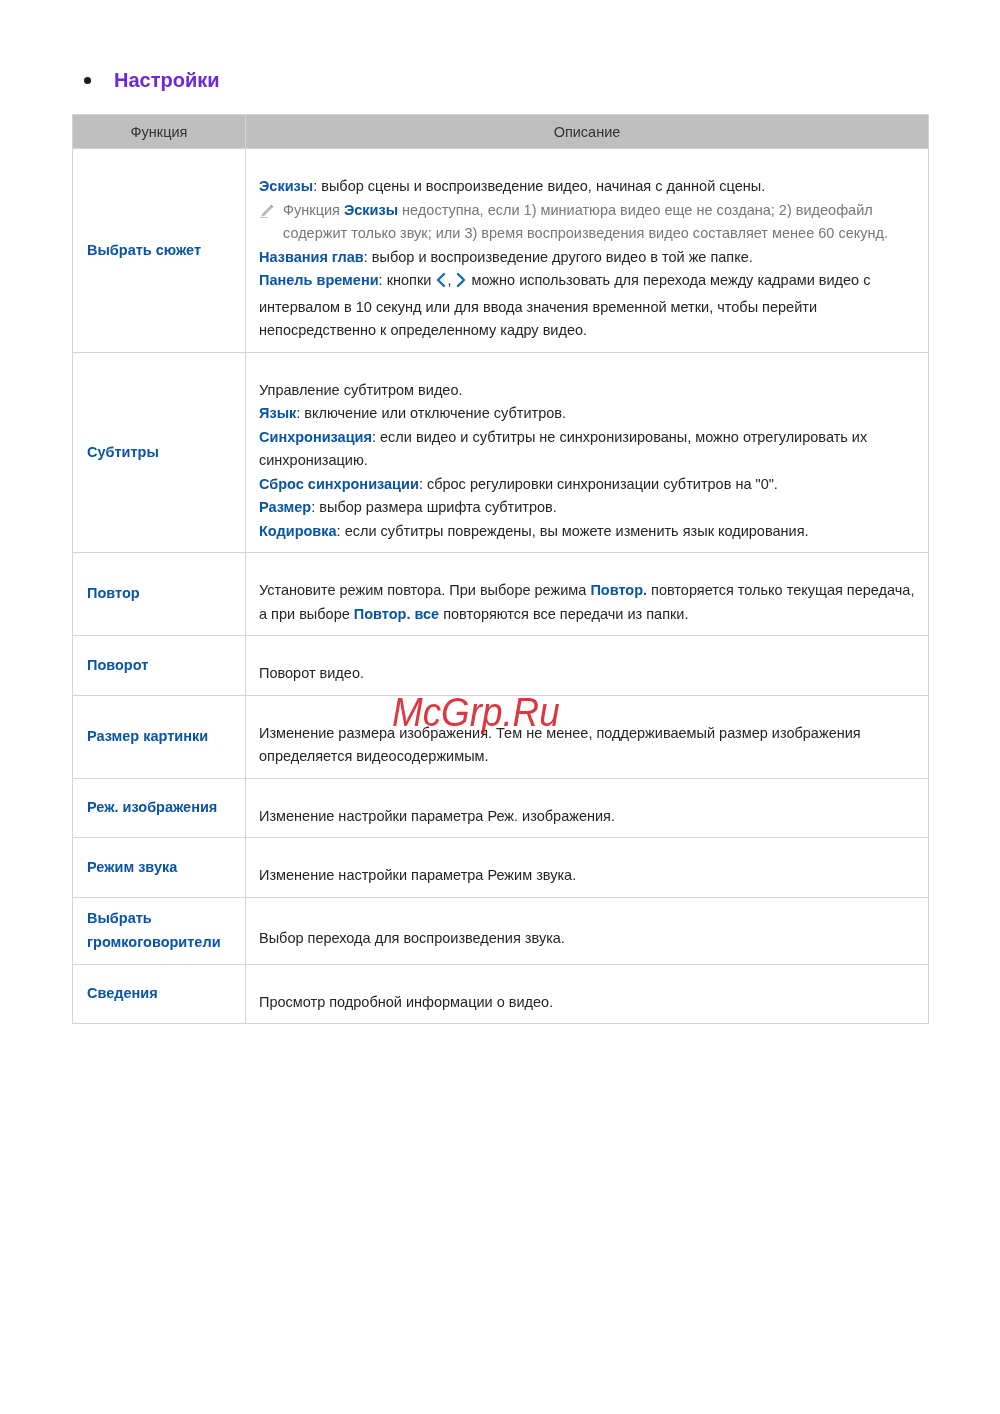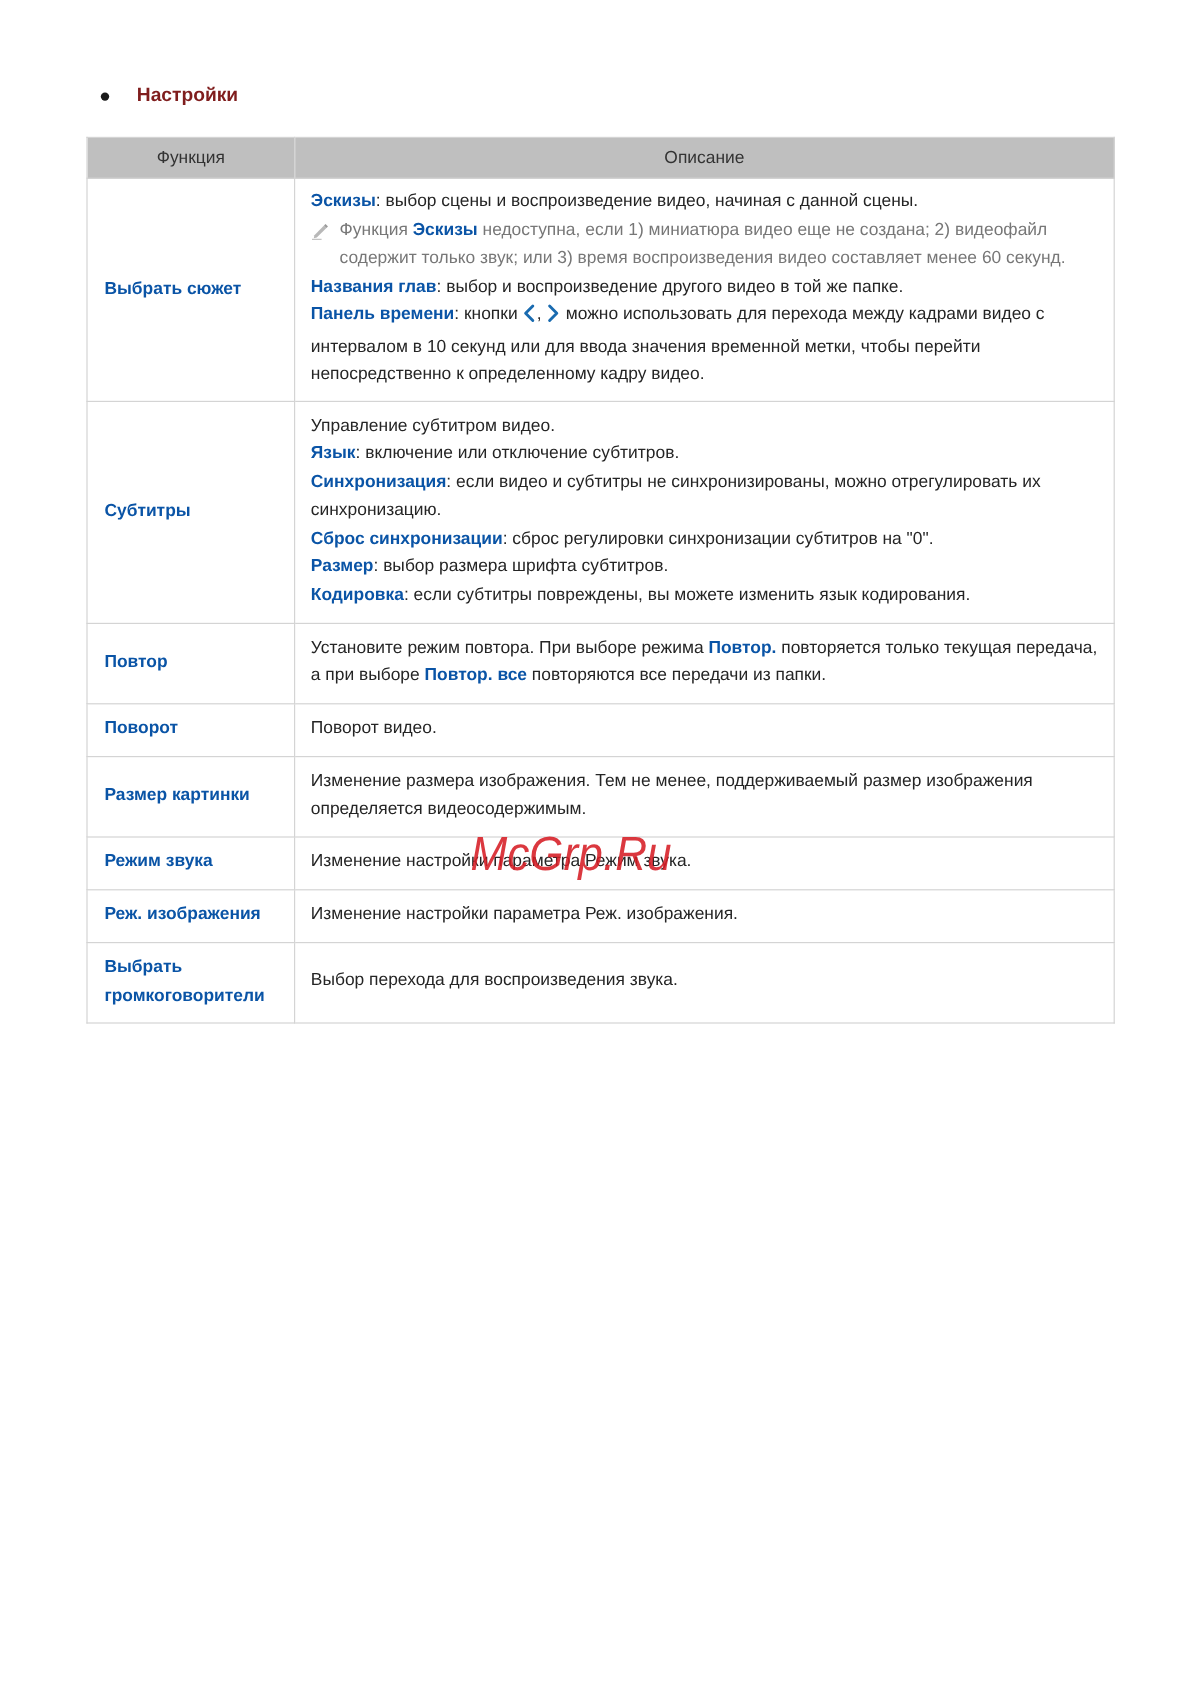--- a/index.html
+++ b/index.html
@@ -25,22 +25,22 @@
     }
     .bullet {
       width: 7px;
       height: 7px;
       border-radius: 50%;
       background: #1a1a1a;
       margin-right: 23px;
     }
     .heading-text {
       font-weight: bold;
-      font-size: 16px;
-      color: #7f1d1d;
+      font-size: 20px;
+      color: #6d28d9;
     }
     table.settings {
       position: absolute;
       left: 72px;
       top: 114px;
       width: 856px;
       border-collapse: collapse;
       table-layout: fixed;
       font-size: 14.5px;
     }
@@ -59,21 +59,21 @@
     }
     col.c1 { width: 173px; }
     col.c2 { width: 683px; }
     td.fn {
       padding: 0 26px 0 14px;
       font-weight: bold;
       color: #0a54a6;
       line-height: 23.5px;
     }
     td.desc {
-      padding: 8px 12px 9px 13px;
+      padding: 26px 12px 9px 13px;
       line-height: 23.5px;
       color: #252525;
     }
     .kw {
       font-weight: bold;
       color: #0a54a6;
     }
     .note {
       color: #777777;
       display: flex;
@@ -168,31 +168,35 @@
       <td class="fn">Поворот</td>
       <td class="desc">Поворот видео.</td>
     </tr>
 
     <tr style="height:67px">
       <td class="fn">Размер картинки</td>
       <td class="desc">Изменение размера изображения. Тем не менее, поддерживаемый размер изображения определяется видеосодержимым.</td>
     </tr>
 
     <tr style="height:44px">
+      <td class="fn">Реж. изображения</td>
+      <td class="desc">Изменение настройки параметра Реж. изображения.</td>
+    </tr>
+
+    <tr style="height:44px">
       <td class="fn">Режим звука</td>
       <td class="desc">Изменение настройки параметра Режим звука.</td>
-    </tr>
-
-    <tr style="height:44px">
-      <td class="fn">Реж. изображения</td>
-      <td class="desc">Изменение настройки параметра Реж. изображения.</td>
     </tr>
 
     <tr style="height:67px">
       <td class="fn">Выбрать громкоговорители</td>
       <td class="desc">Выбор перехода для воспроизведения звука.</td>
     </tr>
 
 
+    <tr style="height:44px">
+      <td class="fn">Сведения</td>
+      <td class="desc">Просмотр подробной информации о видео.</td>
+    </tr>
   </tbody>
 </table>
 
 <div class="watermark">McGrp.Ru</div>
 
 </body></html>

